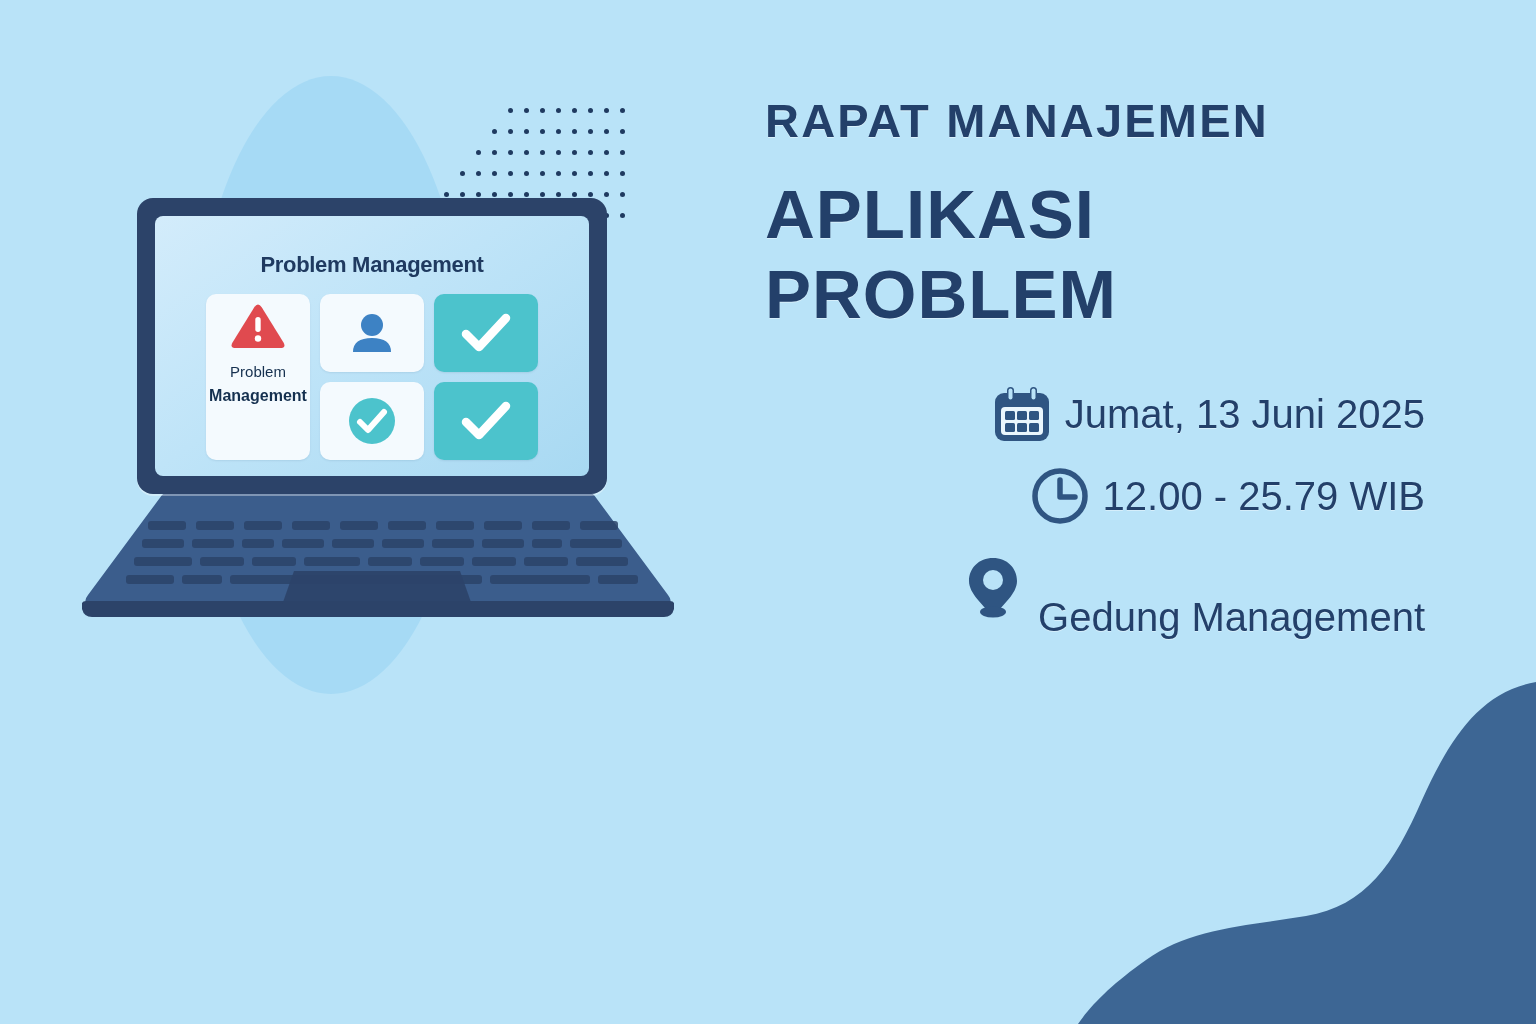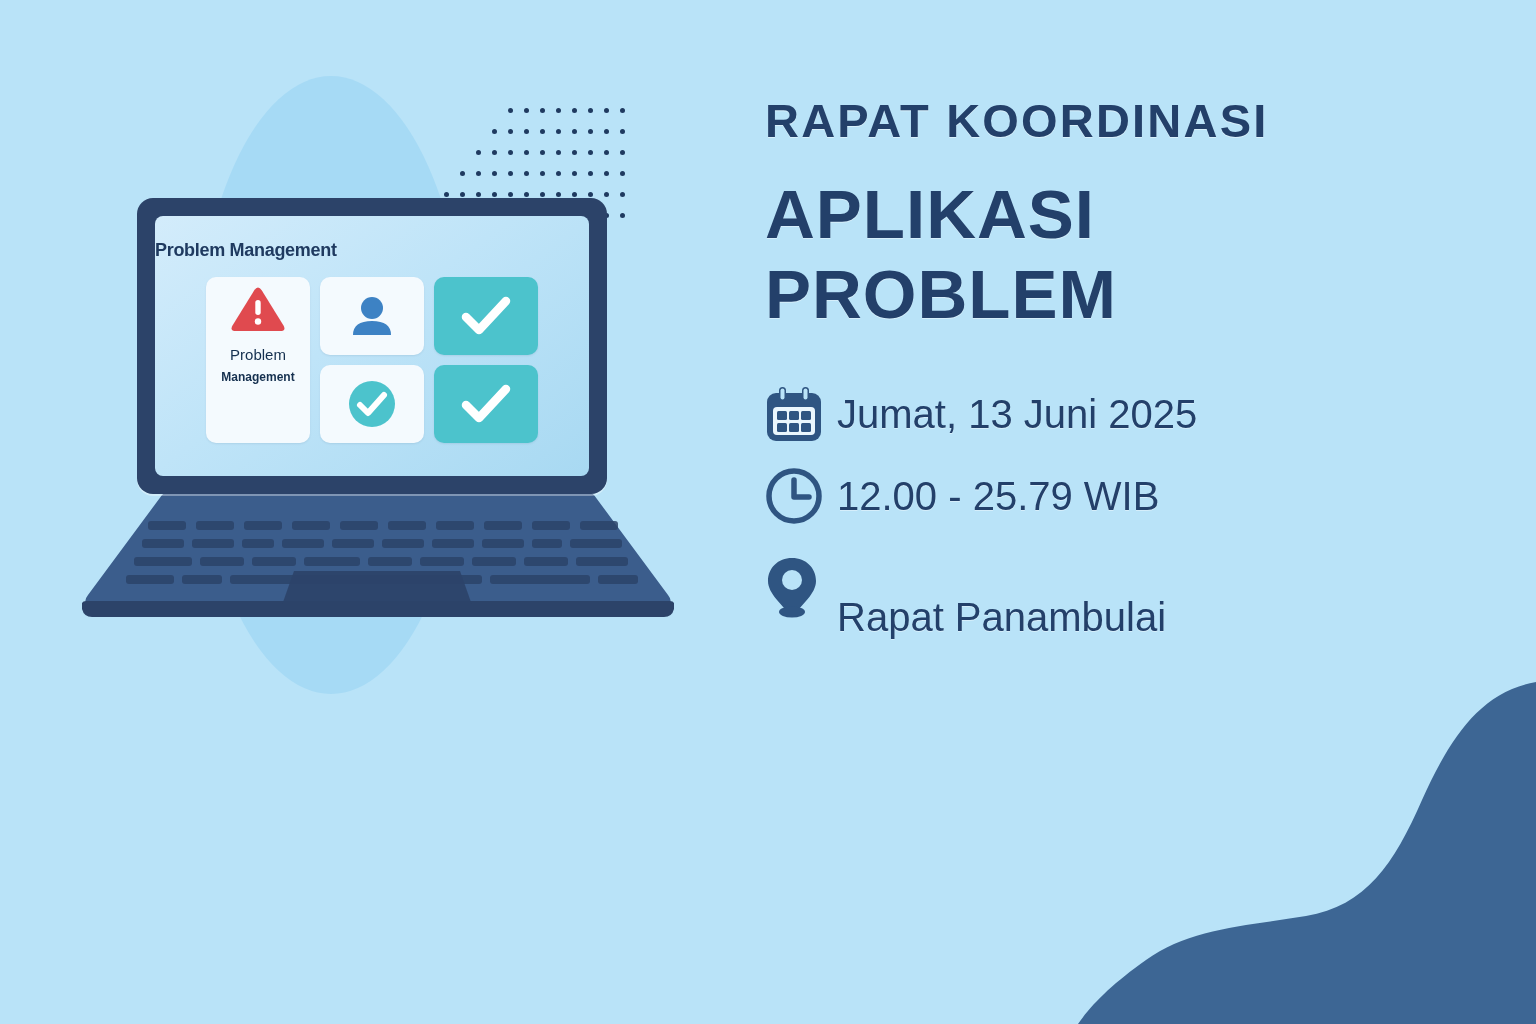--- a/index.html
+++ b/index.html
@@ -39,22 +39,23 @@
     box-shadow:0 2px 0 rgba(255,255,255,.35);
   }
   #screen {
     position:absolute; left:18px; top:18px;
     width:434px; height:260px;
     background:linear-gradient(145deg,#d3ecfb 0%,#bfe4f8 45%,#a8d9f2 100%);
     border-radius:8px;
     overflow:hidden;
   }
   #screen-title {
-    margin-top:24px;
-    font-size:18px;
+    margin-top:36px;
+    text-align:center;
+    font-size:22px;
     font-weight:bold;
     color:#1f3a60;
     letter-spacing:-.3px;
   }
   #screen-grid {
     margin:16px auto 0;
     width:332px;
     display:grid;
     grid-template-columns:104px 104px 104px;
     grid-template-rows:78px 78px;
@@ -62,21 +63,21 @@
   }
   .card { border-radius:10px; display:flex; align-items:center; justify-content:center; }
   .card-light { background:#f4fafe; box-shadow:0 1px 2px rgba(40,70,110,.10); }
   .card-teal  { background:#4cc3cc; box-shadow:0 1px 2px rgba(40,70,110,.10); }
   #card-problem {
     grid-row:1 / span 2; grid-column:1;
     flex-direction:column; justify-content:flex-start;
     padding-top:9px;
   }
   #problem-label-1 { font-size:15px; color:#15304f; margin-top:12px; }
-  #problem-label-2 { font-size:12px; font-weight:bold; color:#15304f; margin-top:7px; }
+  #problem-label-2 { font-size:16px; font-weight:bold; color:#15304f; margin-top:7px; }
 
   #base {
     position:absolute; left:0; top:293px;
     width:592px; height:126px;
   }
   #keys { position:absolute; left:0; top:293px; width:592px; height:126px; }
   .key { position:absolute; background:#2c4369; border-radius:3px; height:9px; opacity:.85; }
   #trackpad {
     position:absolute; left:200px; top:80px;
     width:190px; height:34px;
@@ -91,21 +92,21 @@
     text-shadow:0 1px 0 rgba(255,255,255,.45);
   }
   #headline { margin-top:30px; }
   .headline-line {
     font-size:69px; font-weight:bold; color:#23406a;
     letter-spacing:1px; line-height:1.16;
     text-shadow:0 1px 0 rgba(255,255,255,.4);
   }
 
   #details { margin-top:50px; }
-  .detail-row { display:flex; align-items:center; margin-bottom:24px; }
+  .detail-row { display:flex; align-items:center; margin-bottom:24px;justify-content:flex-end; }
   .detail-icon { width:72px; flex:0 0 72px; display:flex; align-items:center; justify-content:flex-start; }
   .detail-text {
     font-size:40px; color:#23406a; line-height:1.14;
     text-shadow:0 1px 0 rgba(255,255,255,.4);
   }
   #row-place { align-items:flex-start; }
   #row-place .detail-icon { padding-top:8px; }
 </style>
 </head>
 <body>
@@ -276,21 +277,21 @@
           </svg>
         </div>
 
       </div>
     </div>
   </div>
 </div>
 
 <div id="right">
 
-  <div id="eyebrow">RAPAT KOORDINASI</div>
+  <div id="eyebrow">RAPAT MANAJEMEN</div>
 
   <div id="headline">
     <div class="headline-line">APLIKASI</div>
     <div class="headline-line">PROBLEM</div>
   </div>
 
   <div id="details">
 
     <div class="detail-row">
       <span class="detail-icon">
@@ -325,18 +326,18 @@
     <div class="detail-row" id="row-place">
       <span class="detail-icon">
         <svg width="54" height="62" viewBox="0 0 54 62">
           <path d="M27 1 C13 1 3 11 3 24 C3 37 18 48 24 57 Q27 61 30 57 C36 48 51 37 51 24 C51 11 41 1 27 1 Z" fill="#2f5582"></path>
           <ellipse cx="27" cy="55" rx="13" ry="5.5" fill="#2f5582"></ellipse>
           <circle cx="27" cy="23" r="10" fill="#b9e3f8"></circle>
         </svg>
       </span>
       <span class="detail-text">
         <br>
-        <span>Rapat Panambulai</span>
+        <span>Gedung Management</span>
       </span>
     </div>
 
   </div>
 </div>
 
 </body></html>

